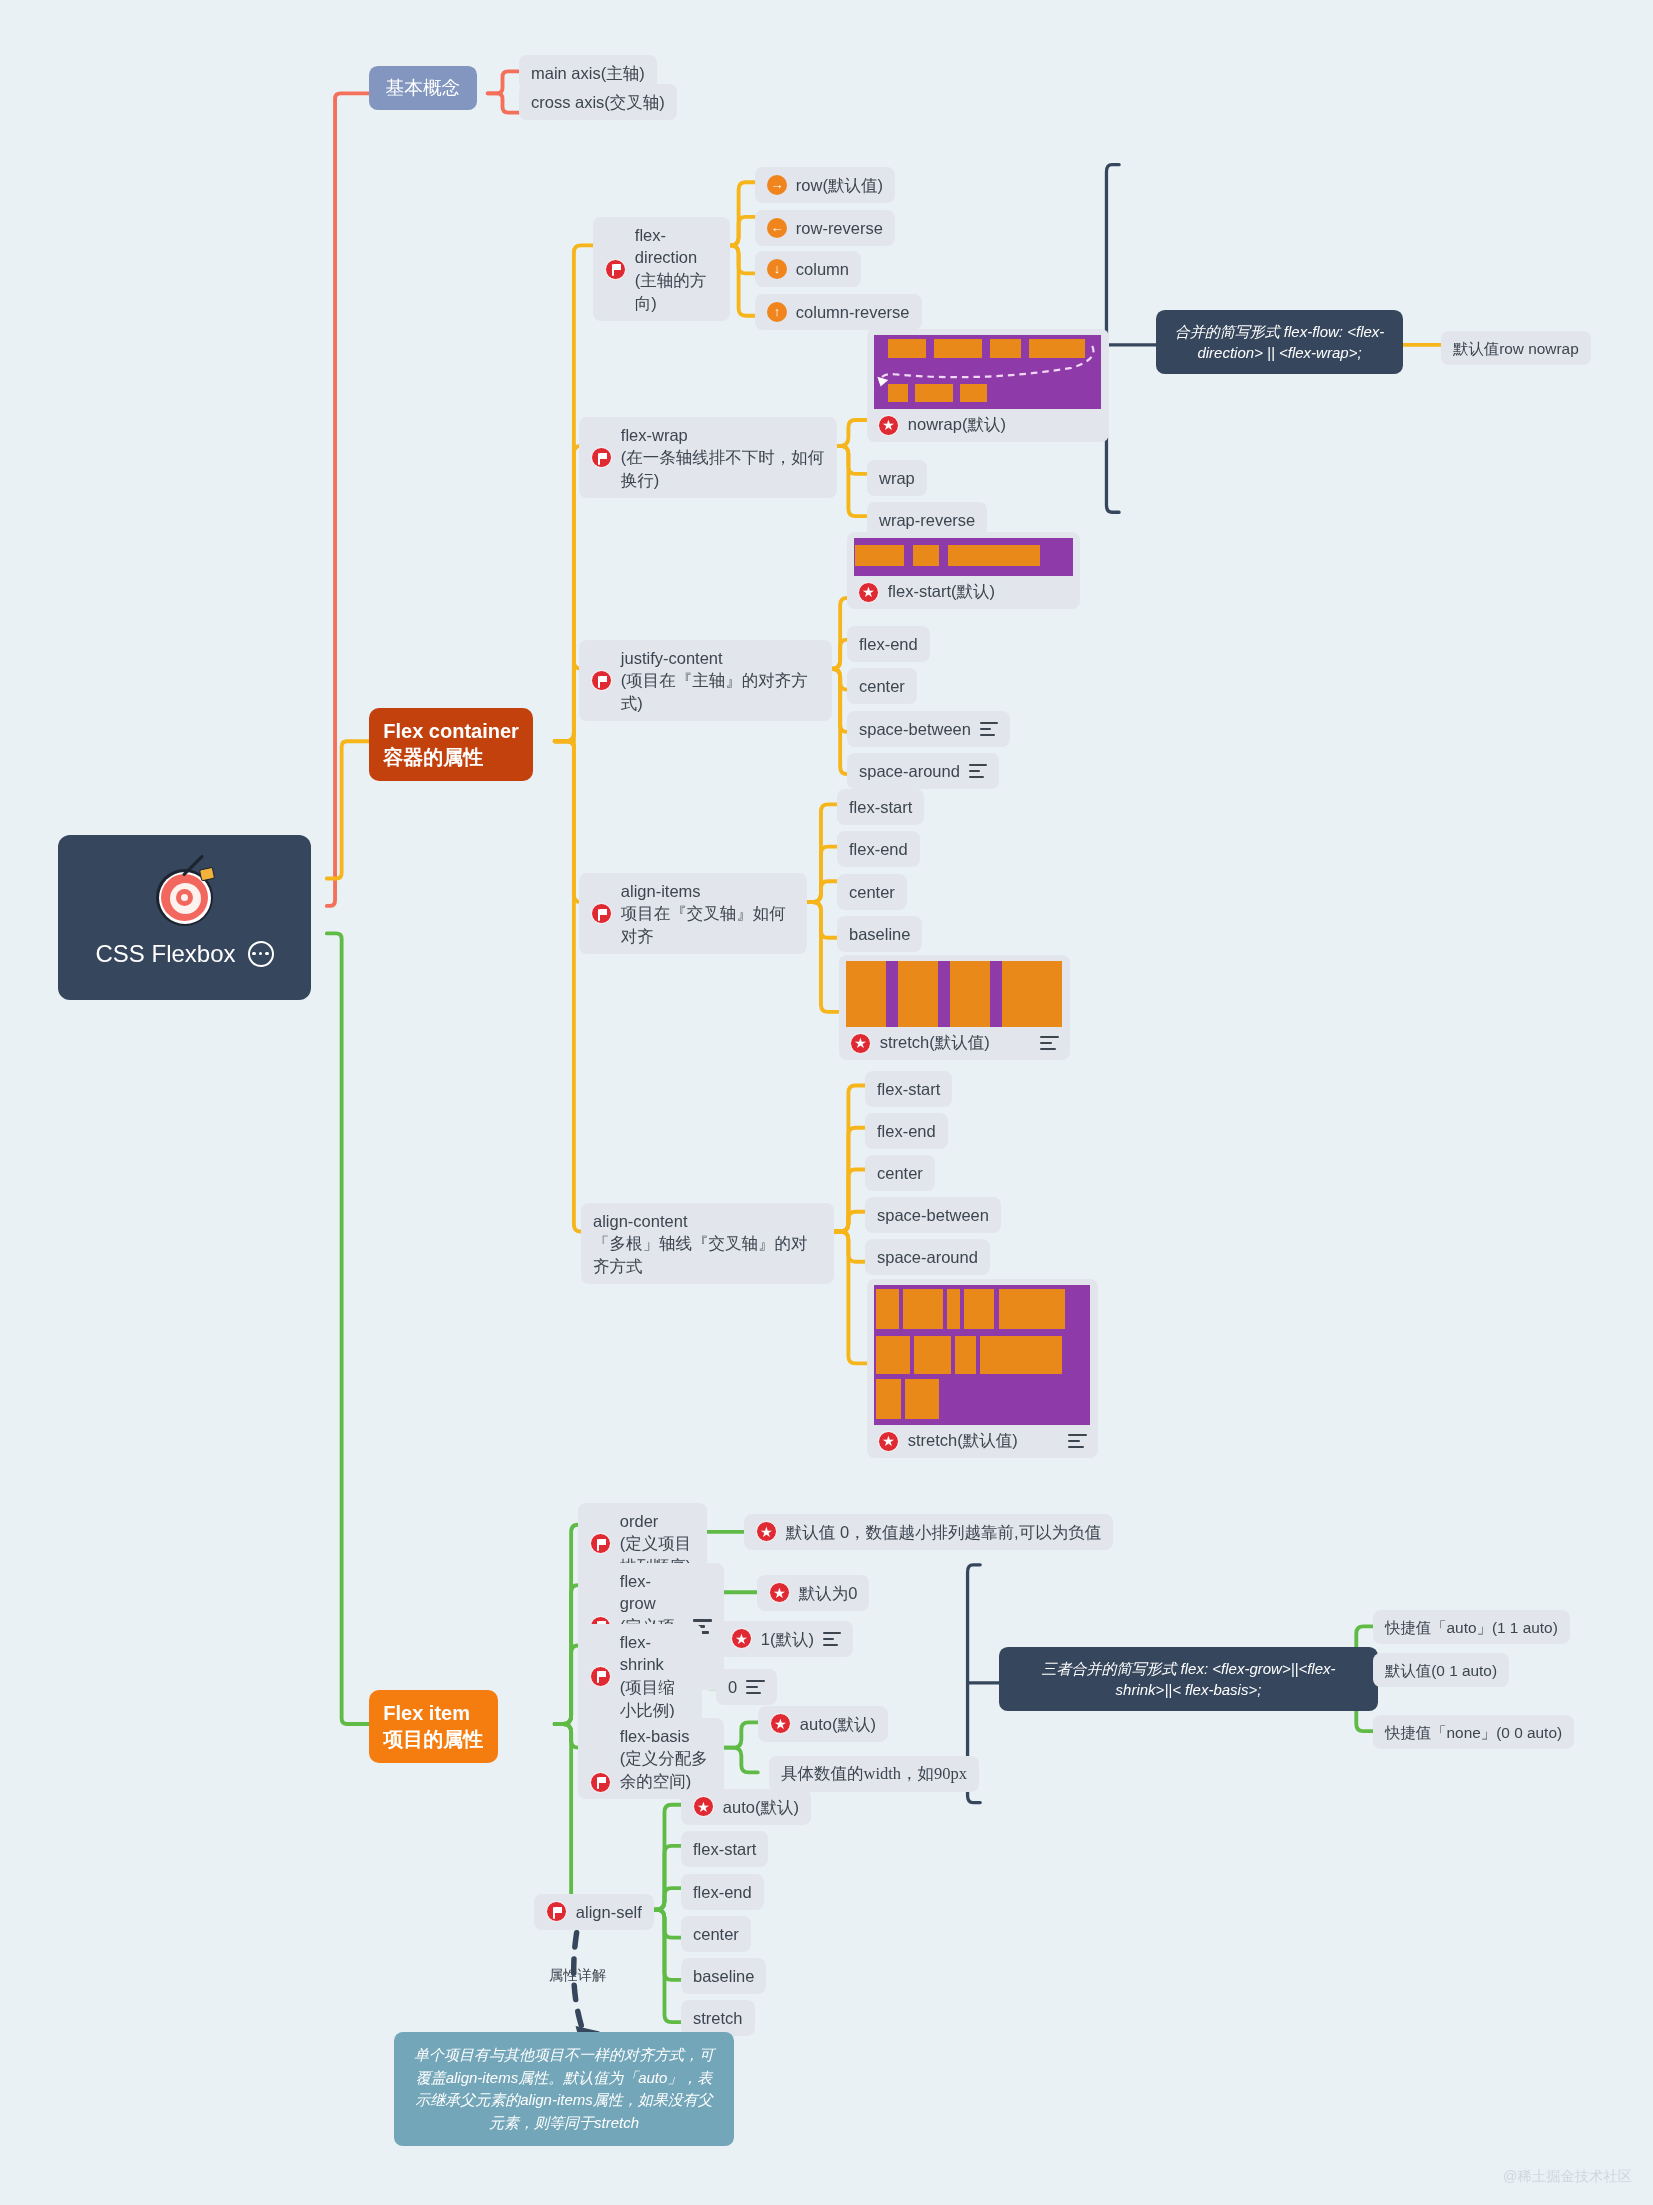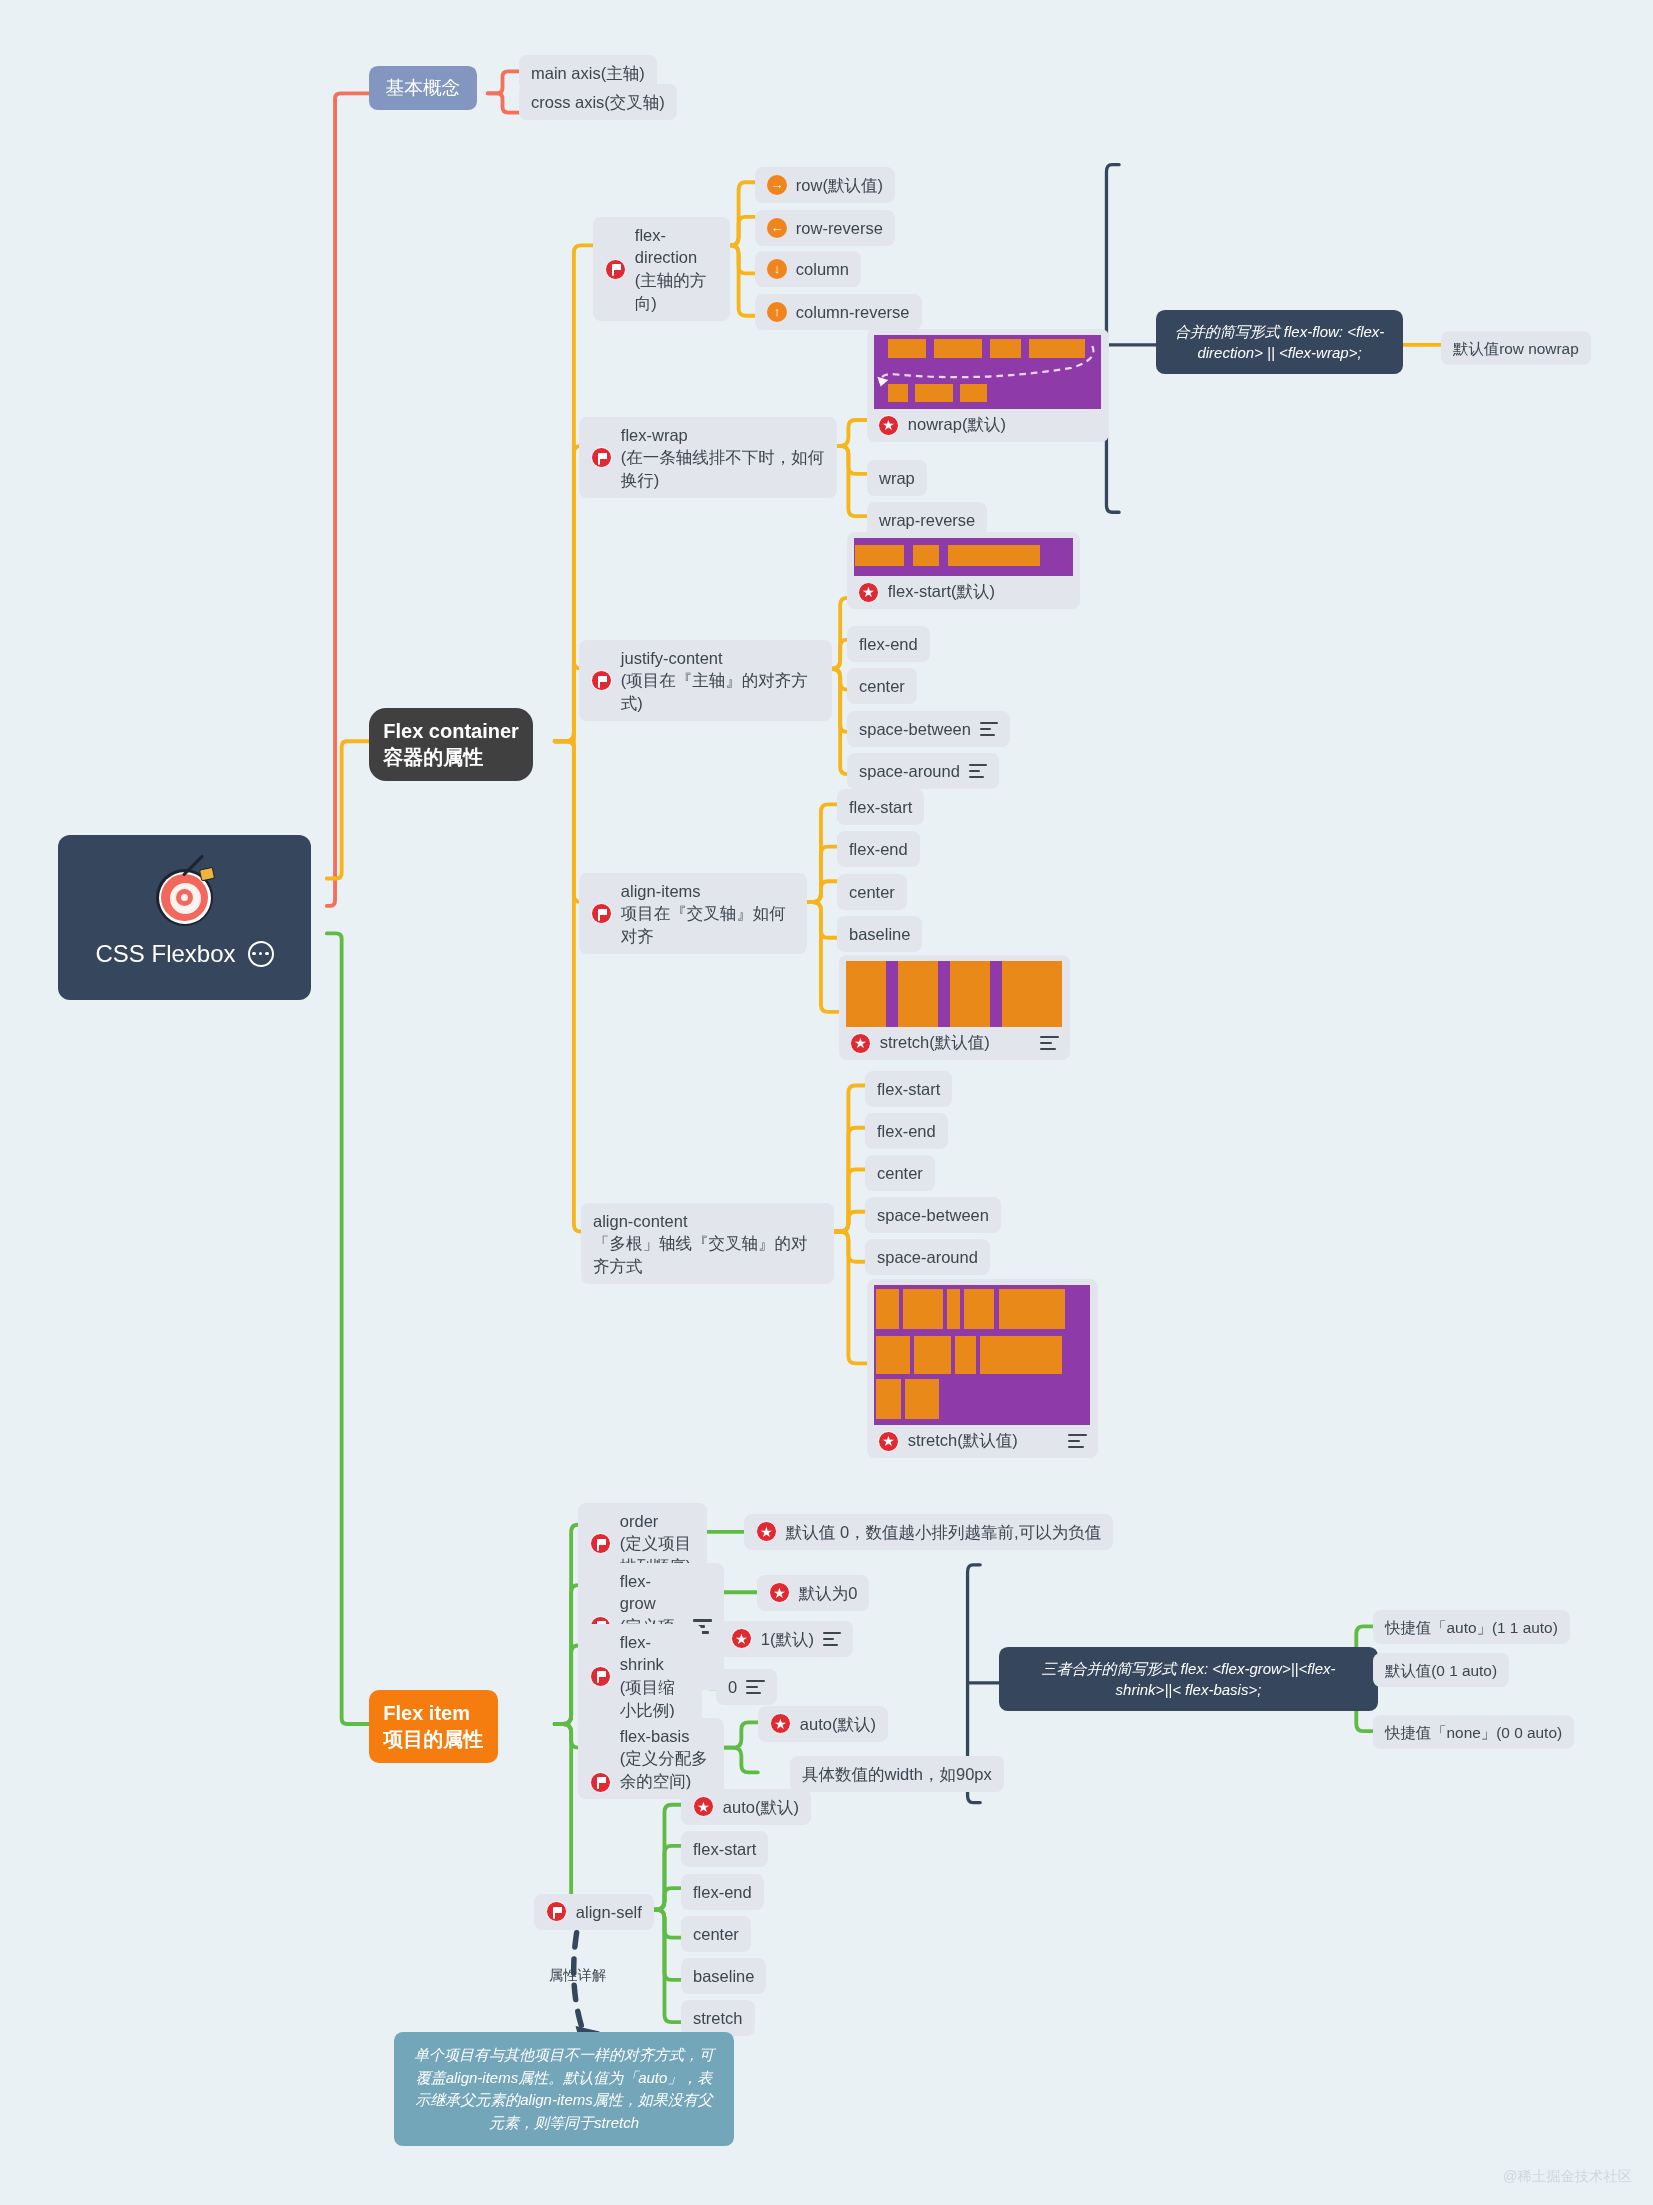--- a/index.html
+++ b/index.html
@@ -58,21 +58,21 @@
   .branch-head {
     border-radius:10px;
     padding:10px 14.3px;
     color:#fff;
     font-size:20px;
     font-weight:bold;
     line-height:1.32;
     white-space:nowrap;
   }
   .branch-head .cn { font-weight:bold; }
-  .bh-container { background:#404040;border-radius:17px; }
+  .bh-container { background:#c2410c; }
   .bh-item { background:#f57c0e; }
 
   
   .concept {
     background:#8296bf;
     color:#fff;
     border-radius:8.8px;
     padding:8.8px 16.5px;
     font-size:18.7px;
     white-space:nowrap;
@@ -620,21 +620,21 @@
       <span>(定义分配多余的空间)</span>
     </span>
   </div>
 </div>
 <div class="node" style="left:758px; top:1706px;">
   <div class="pill">
         <span class="badge badge-star">★</span>
         <span>auto(默认)</span>
       </div>
 </div>
-<div class="node" style="left:790px; top:1756px;">
+<div class="node" style="left:769px; top:1756px;font-family:Liberation Serif, serif;">
   <div class="pill">
         <span>具体数值的width，如90px</span>
       </div>
 </div>
 
 <div class="node" style="left:999px; top:1647px;">
   <div class="dark-box" style="width:379px;">三者合并的简写形式 flex: &lt;flex-grow&gt;||&lt;flex-shrink&gt;||&lt; flex-basis&gt;;</div>
 </div>
 <div class="node" style="left:1373px; top:1610px;">
   <div class="pill" style="font-size:15.4px;">

